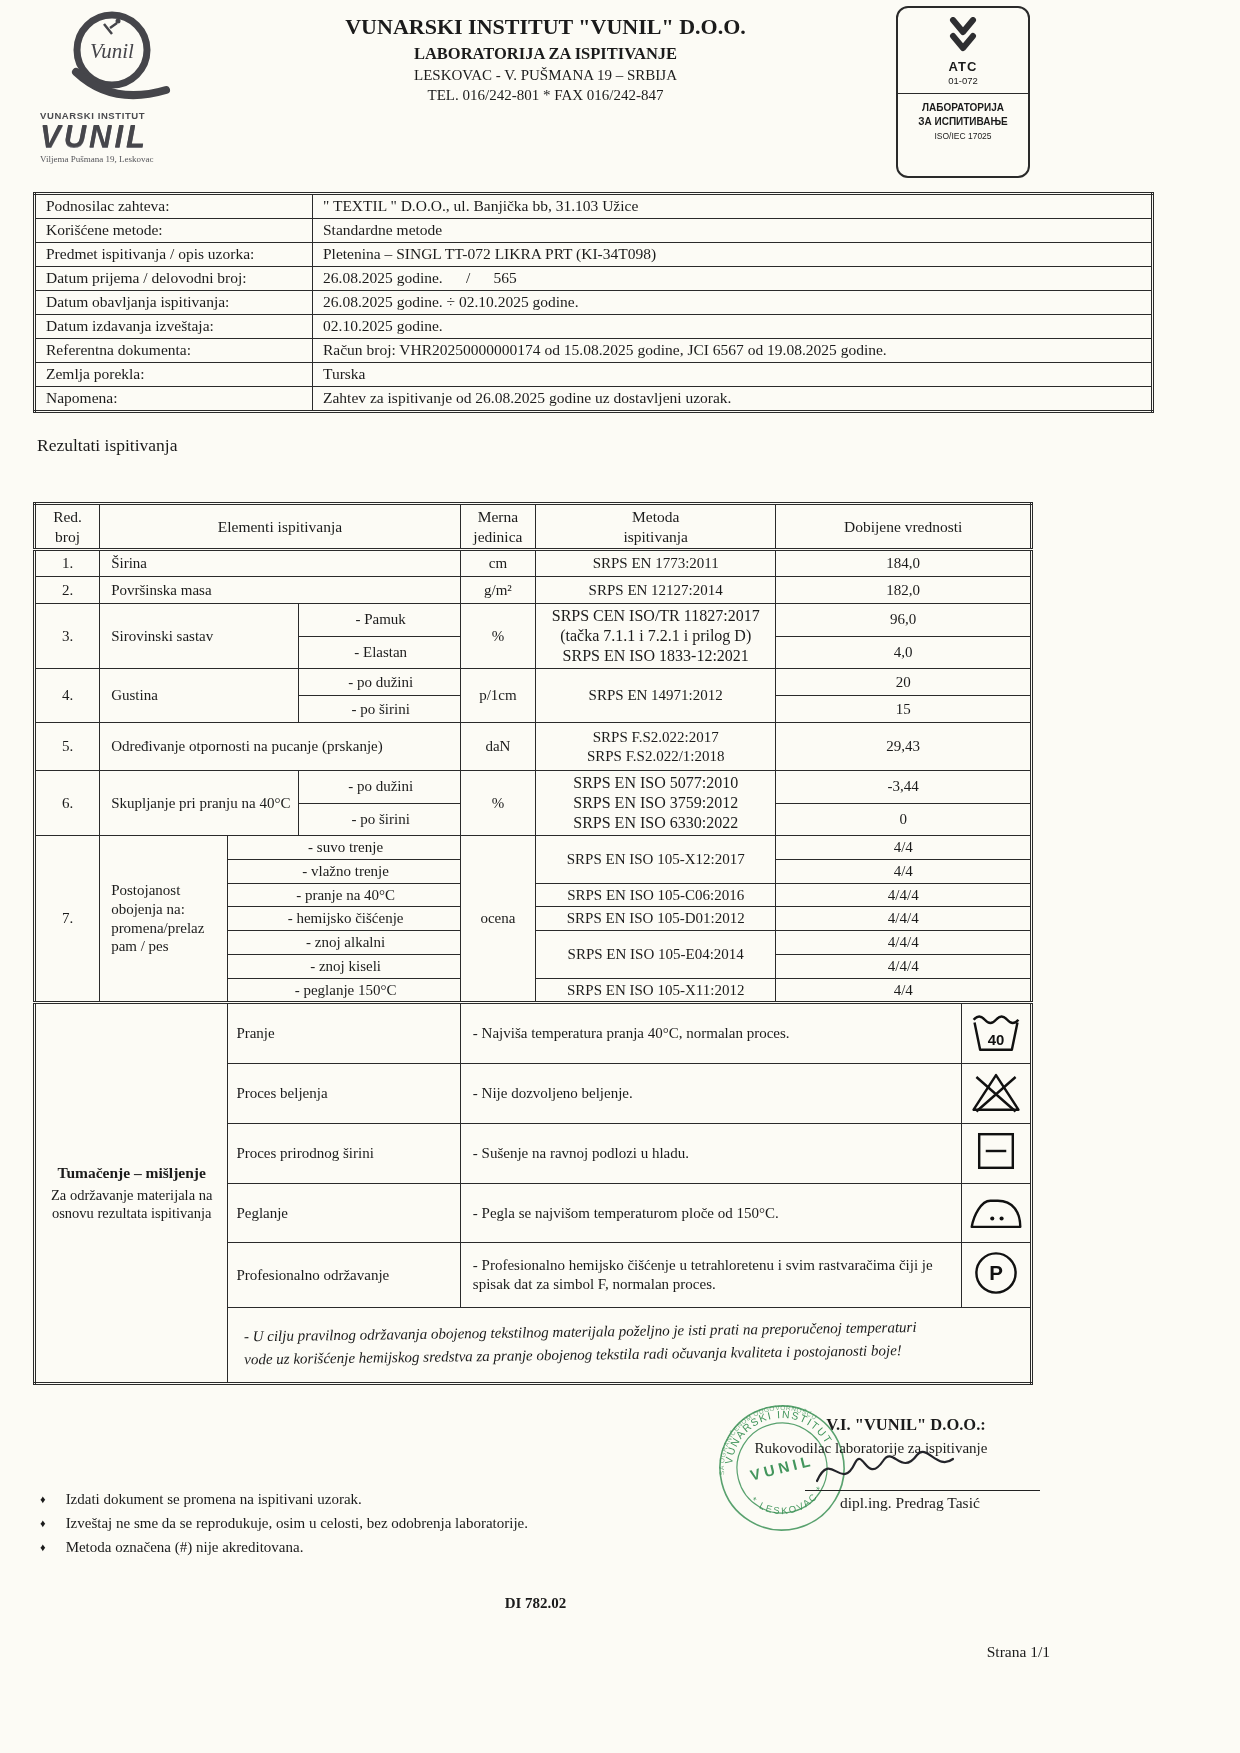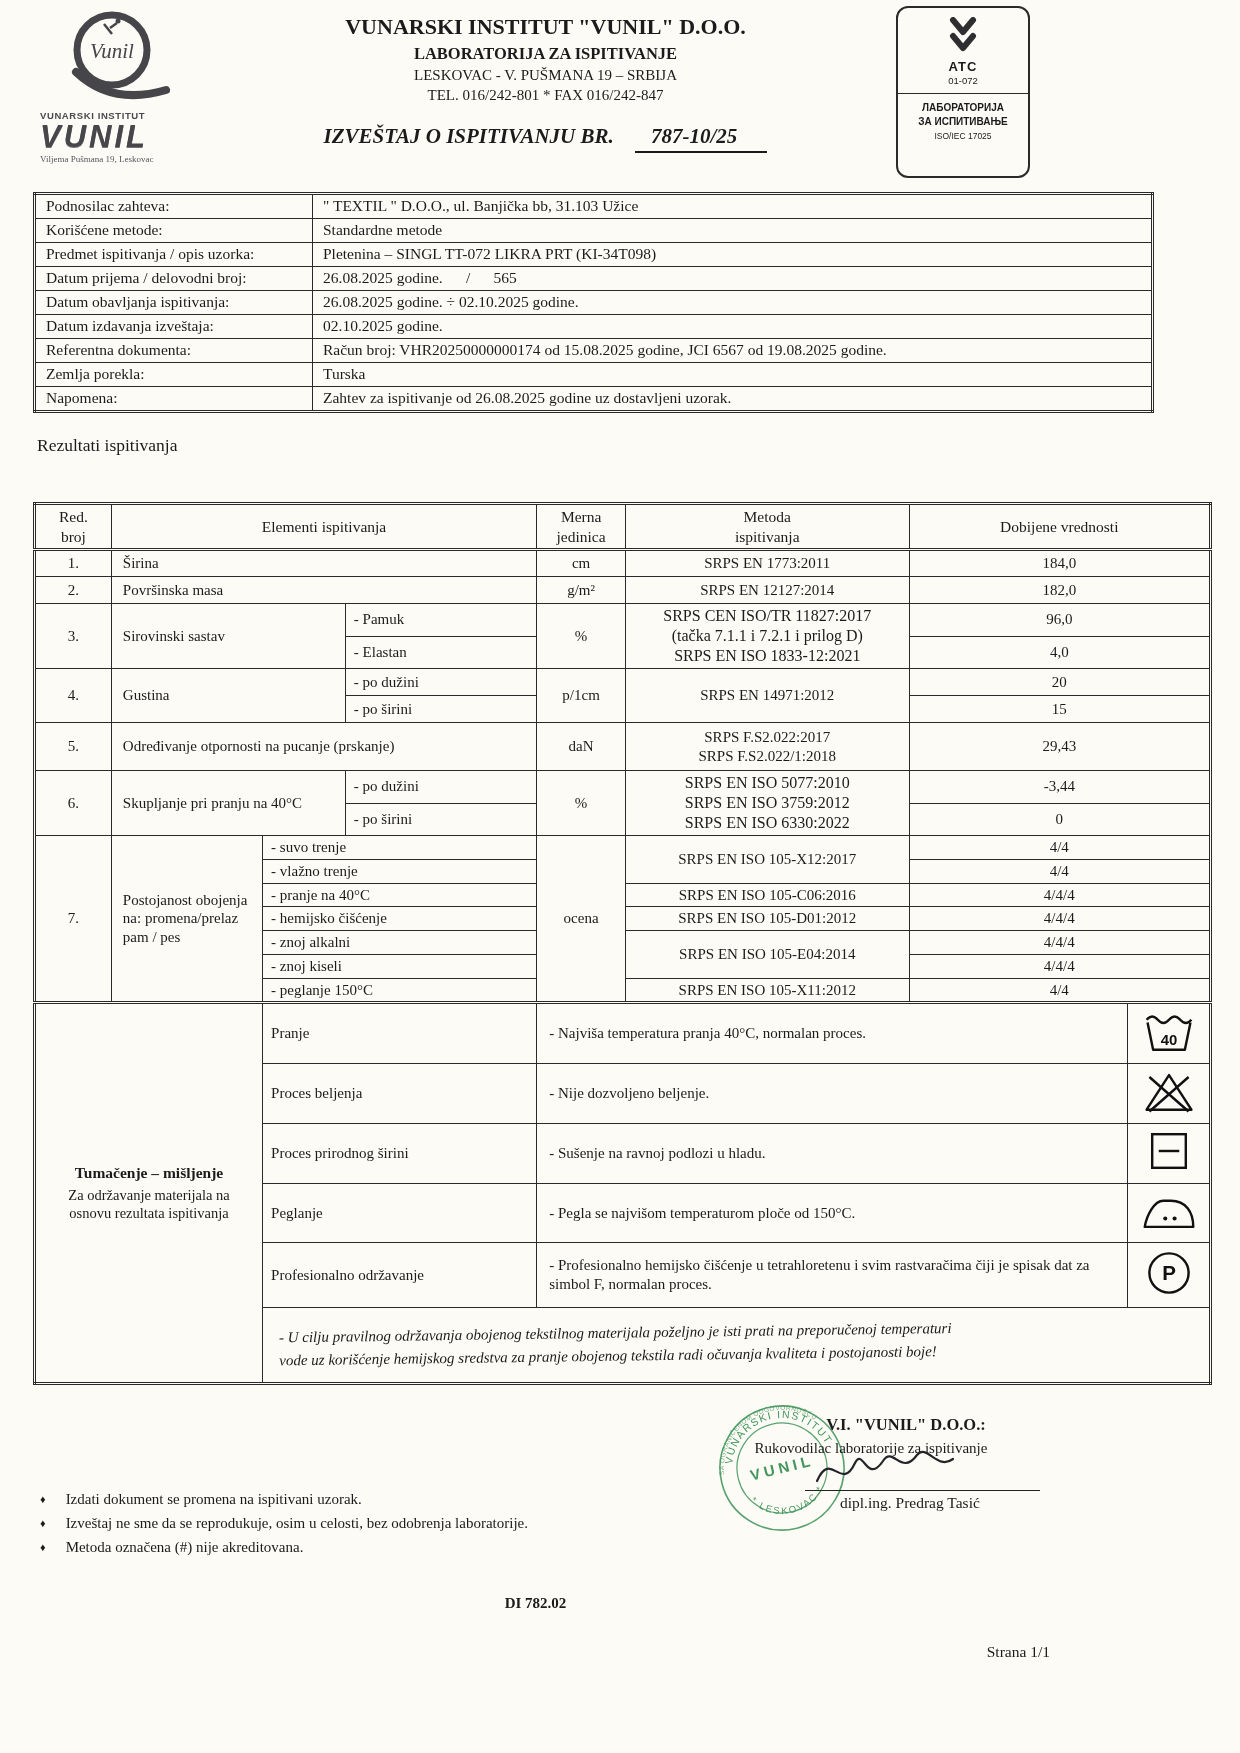--- a/index.html
+++ b/index.html
@@ -29,26 +29,26 @@
   .accr-std { font-size:8.5px; margin-top:3px; }
 
   
   .info-table { width:1121px; margin:2px 0 16px 33px; border-collapse:collapse; border:3px double #2a2a2a; font-size:15.5px; }
   .info-table td { border:1px solid #2a2a2a; padding:2px 10px 3px; vertical-align:top; }
   .info-table td.il { width:278px; }
   .info-table td.iv { white-space:pre-wrap; }
 
   
   .results-heading { font-size:17.5px; font-weight:normal; margin:22px 0 0 37px; }
-  .res-table { width:1179px; margin:46px 0 0 33px; border-collapse:collapse; border:3px double #2a2a2a; font-size:15px; }
+  .res-table { width:1000px; margin:46px 0 0 33px; border-collapse:collapse; border:3px double #2a2a2a; font-size:15px; }
   .res-table th, .res-table td { border:1px solid #2a2a2a; padding:2px 5px; vertical-align:middle; line-height:1.25; }
   .res-table th { font-weight:normal; font-size:15.5px; border-bottom:3px double #2a2a2a; height:46px; }
   .res-table td.c { text-align:center; }
   .res-table td.l { text-align:left; padding-left:11px; }
-  .res-table td.sub { text-align:left; padding-left:8px; }
+  .res-table td.sub { text-align:center; padding-left:8px; }
   .m-small { font-size:16px; line-height:1.25; }
   tr.h-std td { height:27px; }
   tr.h-sub td { height:23px; }
   tr.r5 td { height:48px; }
 
   
   .care-top > td { border-top:3px double #2a2a2a; }
   td.care-head { text-align:center; vertical-align:middle; }
   .care-head-title { font-weight:bold; font-size:15.5px; }
   .care-head-sub { font-size:14.5px; width:172px; margin:3px auto 0; line-height:1.3; }
@@ -94,24 +94,20 @@
       <div class="logo-small">VUNARSKI INSTITUT</div>
       <div class="logo-brand">VUNIL</div>
       <div class="logo-addr">Viljema Pušmana 19, Leskovac</div>
     </div>
 
     <div class="hdr-center">
       <div class="inst-name">VUNARSKI INSTITUT "VUNIL" D.O.O.</div>
       <div class="lab-name">LABORATORIJA ZA ISPITIVANJE</div>
       <div class="addr">LESKOVAC - V. PUŠMANA 19 – SRBIJA</div>
       <div class="tel">TEL. 016/242-801 * FAX 016/242-847</div>
-      <div class="report-line">
-        <span>IZVEŠTAJ O ISPITIVANJU BR.</span>
-        <span class="report-number">787-10/25</span>
-      </div>
     </div>
 
     <div class="accr">
       <svg width="34" height="36" viewBox="0 0 34 36">
         <path d="M7 3 L17 15 L27 3" fill="none" stroke="#2e2e31" stroke-width="6" stroke-linecap="round" stroke-linejoin="round"></path>
         <path d="M7 19 L17 31 L27 19" fill="none" stroke="#2e2e31" stroke-width="6" stroke-linecap="round" stroke-linejoin="round"></path>
       </svg>
       <div class="accr-body">ATC</div>
       <div class="accr-num">01-072</div>
       <div class="accr-sep"></div>

